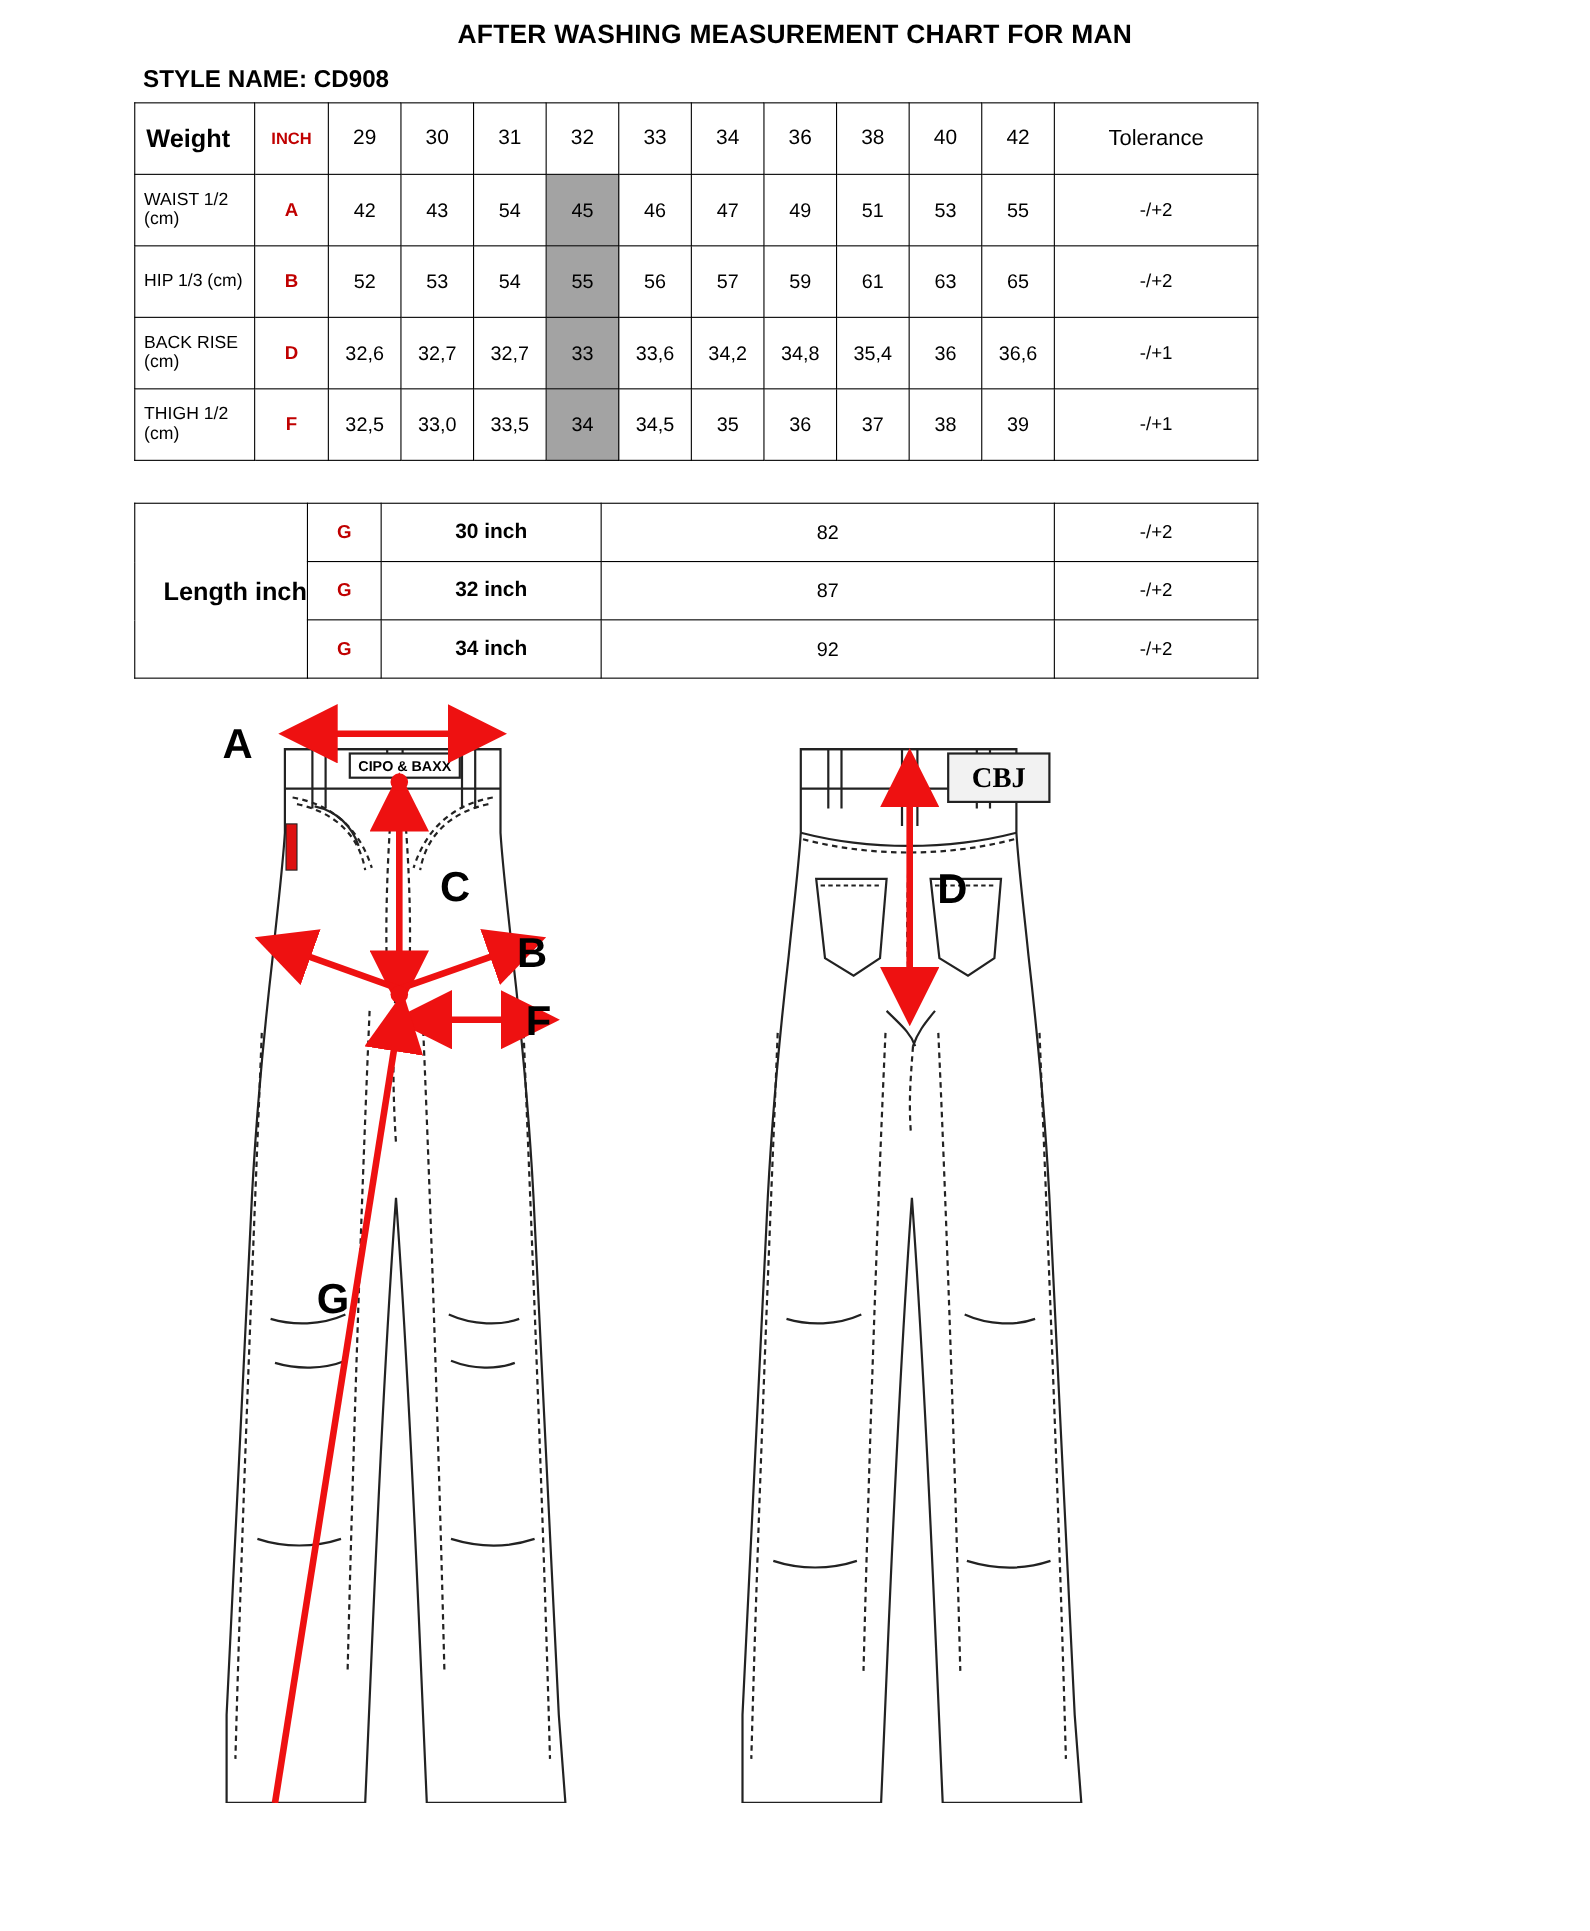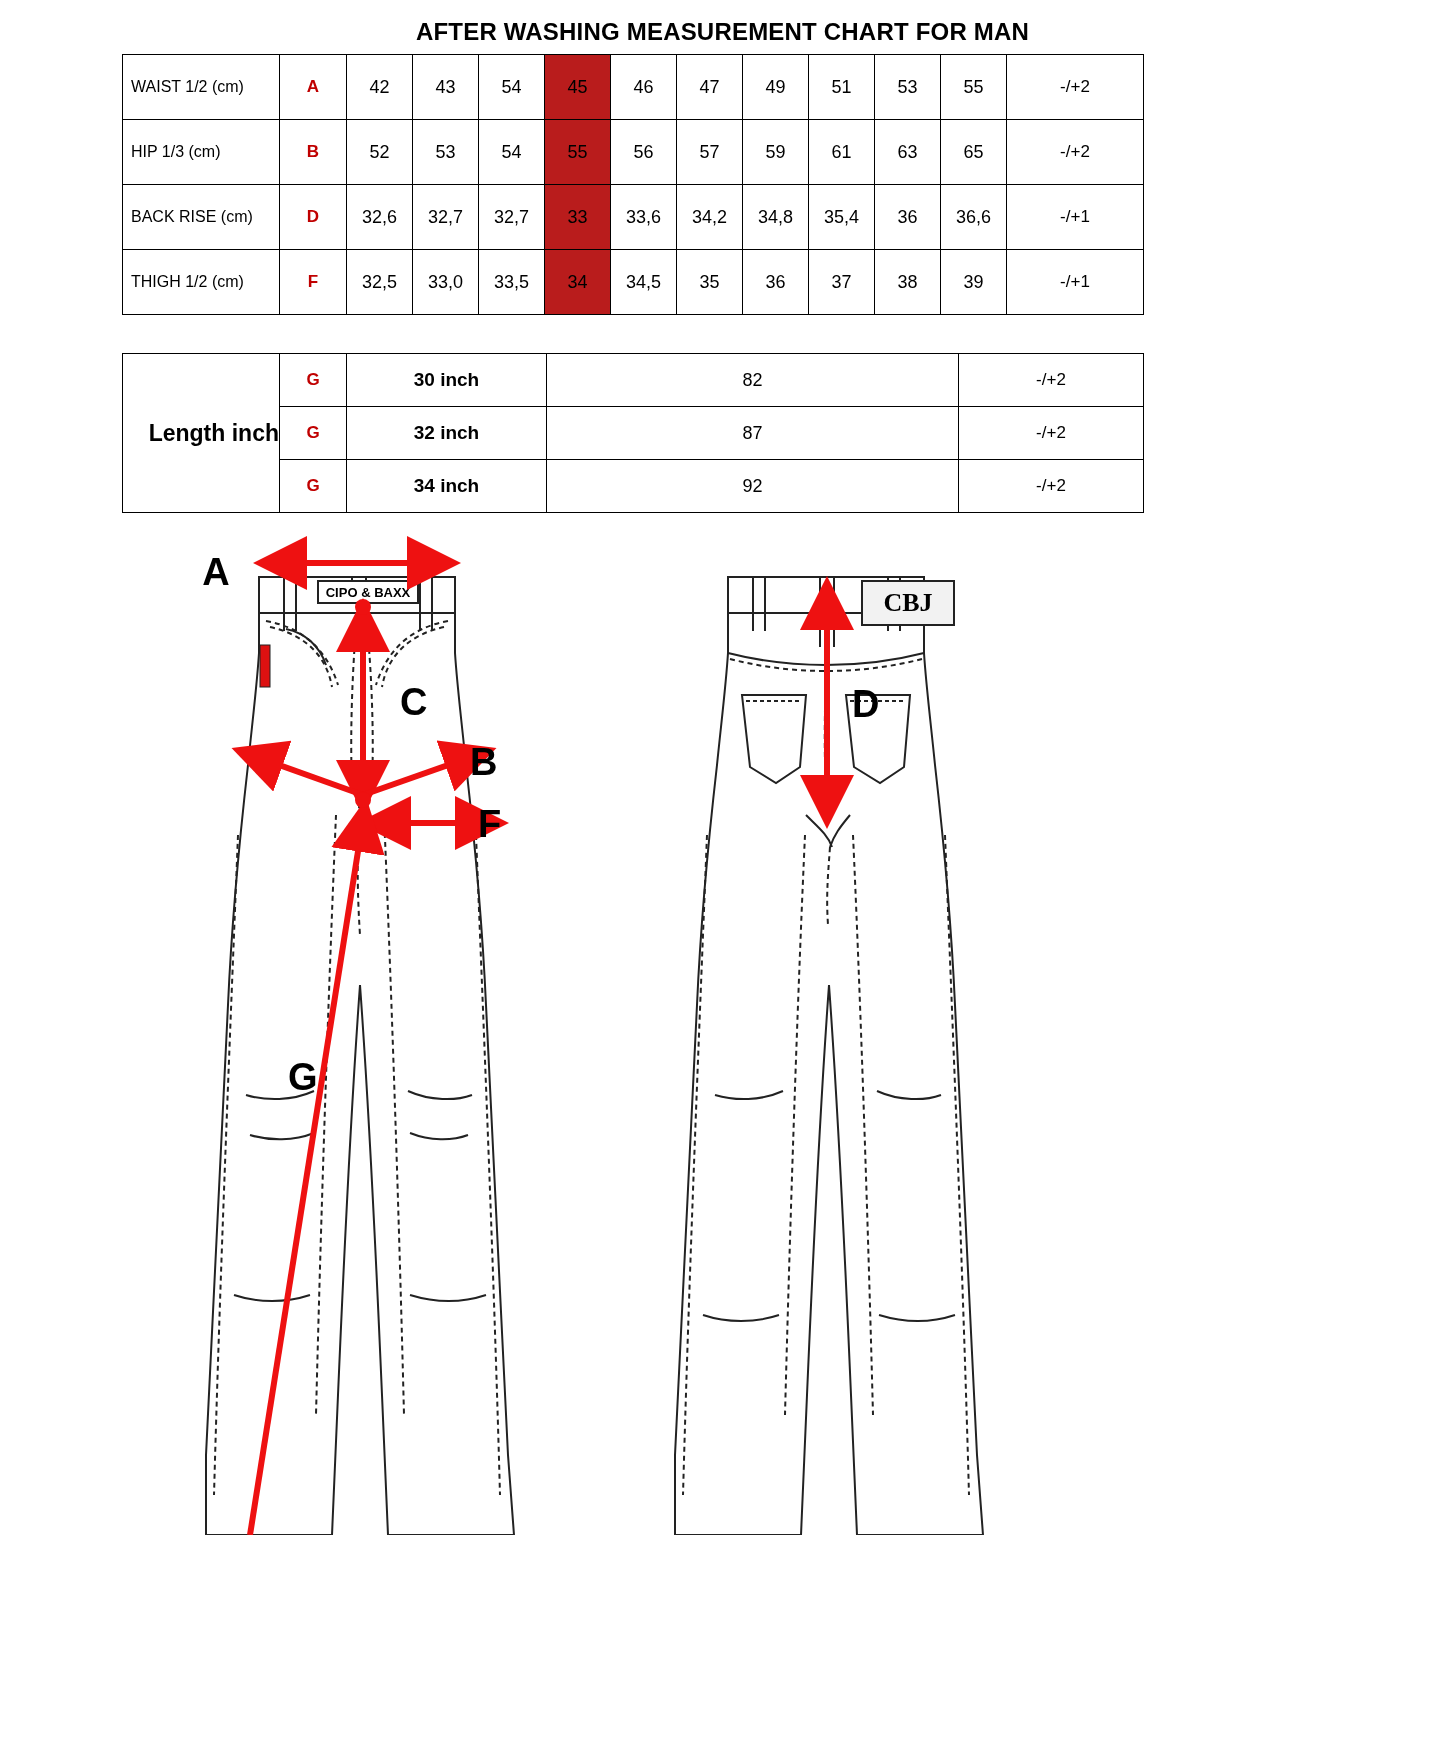--- a/index.html
+++ b/index.html
@@ -76,21 +76,21 @@
     width: 185px;
   }
   table.main td.tol {
     font-size: 17px;
   }
   table.main td.size {
     width: 66px;
     font-size: 18px;
   }
   table.main td.hl {
-    background: #b91c1c;
+    background: #a3a3a3;
   }
   table.main td.sizehead {
     font-size: 19px;
   }
 
   table.length {
     border-collapse: collapse;
     margin-left: 122px;
     margin-top: 38px;
     width: 1022px;
@@ -147,23 +147,39 @@
   .brandbox {
     font-family: "Liberation Serif", serif;
   }
 </style>
 </head>
 <body>
 
 <div class="page">
 
   <div class="doc-title">AFTER WASHING MEASUREMENT CHART FOR MAN</div>
+  <div class="style-name">STYLE NAME: CD908</div>
 
   <table class="main">
     <tbody>
+      <tr>
+        <td class="weight-head">Weight</td>
+        <td class="letter inchhead">INCH</td>
+        <td class="size sizehead">29</td>
+        <td class="size sizehead">30</td>
+        <td class="size sizehead">31</td>
+        <td class="size sizehead">32</td>
+        <td class="size sizehead">33</td>
+        <td class="size sizehead">34</td>
+        <td class="size sizehead">36</td>
+        <td class="size sizehead">38</td>
+        <td class="size sizehead">40</td>
+        <td class="size sizehead">42</td>
+        <td class="tol-head">Tolerance</td>
+      </tr>
 
       <tr>
         <td class="rowhead">WAIST 1/2 (cm)</td>
         <td class="letter">A</td>
         <td class="size">42</td>
         <td class="size">43</td>
         <td class="size">54</td>
         <td class="size hl">45</td>
         <td class="size">46</td>
         <td class="size">47</td>

